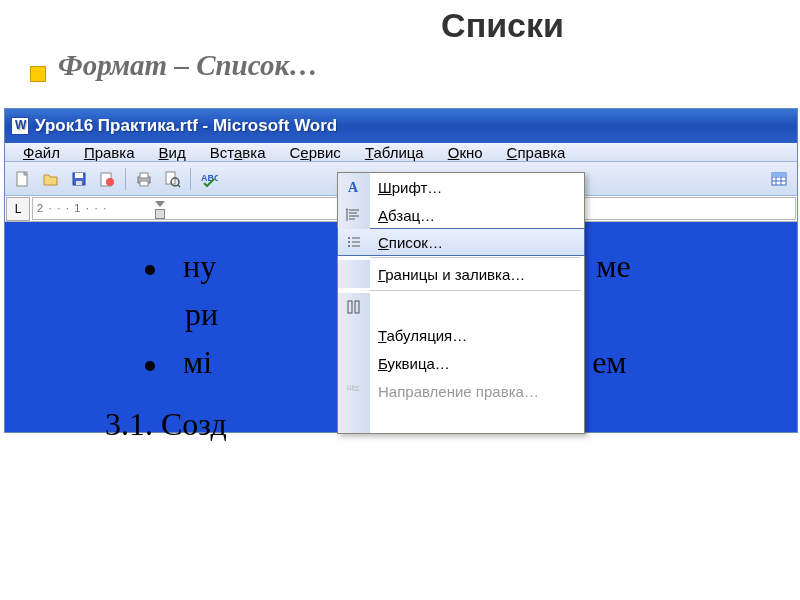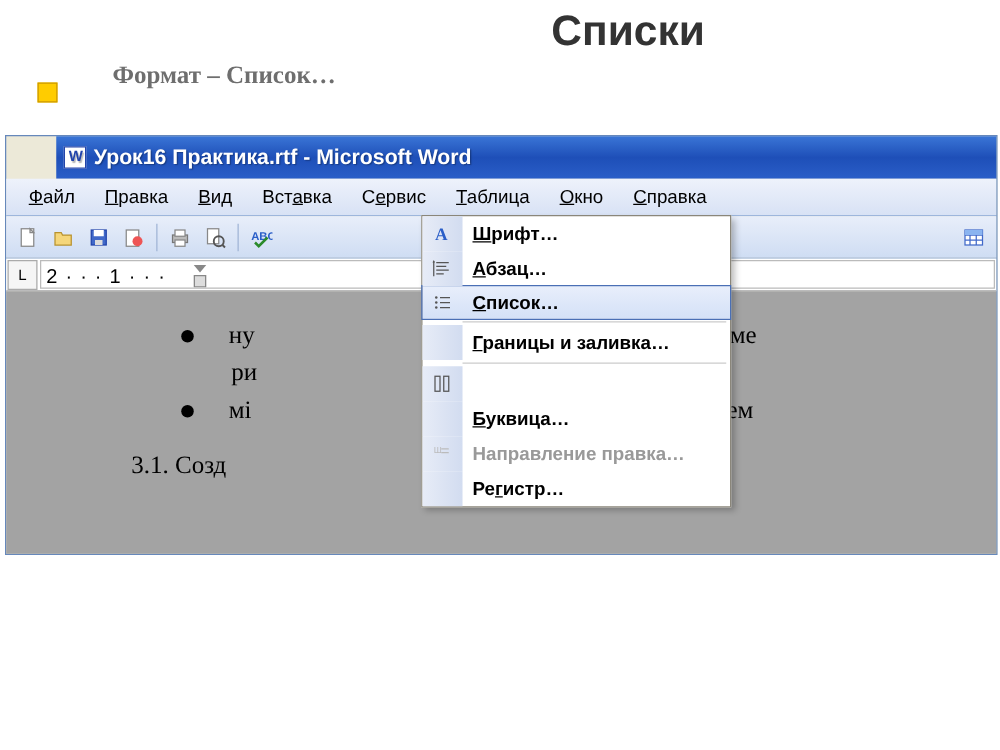--- a/index.html
+++ b/index.html
@@ -11,24 +11,25 @@
     overflow: hidden;
   }
   .slide-title {
     text-align: center;
     font-size: 34px;
     font-weight: bold;
     color: #333;
     padding: 6px 15px 4px 220px;
   }
   .slide-subtitle {
-    font-size: 20px;
+    font-size: 29px;
     font-weight: bold;
+    font-style: italic;
     color: #6e6e6e;
-    padding-left: 90px;
+    padding-left: 58px;
     font-family: Georgia, 'Times New Roman', serif;
   }
   .slide-bullet {
     position: absolute;
     left: 30px;
     top: 66px;
     width: 16px;
     height: 16px;
     background: #ffcc00;
     border: 1px solid #cc9900;
@@ -44,21 +45,20 @@
   .titlebar {
     display: flex;
     align-items: center;
     height: 34px;
     background: linear-gradient(to bottom, #3a75d6 0%, #1e4fb8 50%, #2a5ec8 100%);
     color: #fff;
     font-size: 17px;
     font-weight: bold;
     padding-left: 6px;
     text-shadow: 1px 1px 1px rgba(0,0,0,0.3);
-    margin-left: 40px;
   }
   .titlebar .doc-icon {
     width: 18px;
     height: 18px;
     background: #fff;
     border: 1px solid #2244aa;
     margin-right: 6px;
     position: relative;
   }
   .titlebar .doc-icon::after {
@@ -66,21 +66,21 @@
     position: absolute;
     color: #2244aa;
     font-size: 12px;
     font-weight: bold;
     left: 3px;
     top: 0px;
   }
   .menubar {
     display: flex;
     align-items: center;
-    height: 30px;
+    height: 19px;
     background: linear-gradient(to bottom, #eef2fb 0%, #d8e2f5 100%);
     border-bottom: 1px solid #9db6dc;
     font-size: 15px;
     color: #000;
     padding-left: 6px;
   }
   .menubar .menu-item {
     padding: 4px 12px;
     cursor: default;
   }
@@ -144,22 +144,22 @@
     border: 1px solid #bbb;
     margin: 1px;
     font-size: 10px;
     color: #333;
     overflow: hidden;
   }
   .ruler-text {
     position: absolute;
     left: 4px;
     top: 4px;
-    font-size: 16px;
-    color: #000000;
+    font-size: 11px;
+    color: #737373;
     letter-spacing: 1px;
   }
   .ruler-marker {
     position: absolute;
     left: 122px;
     top: 3px;
     width: 10px;
     height: 18px;
   }
   .ruler-marker::before {
@@ -175,25 +175,25 @@
     content: '';
     position: absolute;
     bottom: 0;
     left: 0;
     width: 8px;
     height: 8px;
     background: #ddd;
     border: 1px solid #888;
   }
   .document-area {
-    background: #a3a3a3;
+    background: #1d4ed8;
     height: 210px;
     padding: 20px 30px 20px 140px;
     font-family: 'Times New Roman', serif;
-    font-size: 20px;
+    font-size: 32px;
     color: #000;
     line-height: 1.5;
     position: relative;
   }
   .doc-bullet {
     display: inline-block;
     width: 10px;
     height: 10px;
     background: #000;
     border-radius: 50%;
@@ -236,21 +236,20 @@
     align-items: center;
     justify-content: center;
     flex-shrink: 0;
   }
   .dropdown-row.highlighted .dd-icon-col {
     background: transparent;
   }
   .dd-label {
     padding-left: 8px;
     flex: 1;
-    font-weight: bold;
   }
   .dd-label .underline { text-decoration: underline; }
   .dd-label.disabled { color: #999; }
   .dd-icon-col svg { width: 18px; height: 18px; }
 </style>
 </head>
 <body>
 
 <div class="slide-title">Списки</div>
 <div class="slide-bullet"></div>
@@ -394,29 +393,32 @@
   <div class="dropdown-row">
     <div class="dd-icon-col">
       <svg viewBox="0 0 18 18">
           <rect x="3" y="3" width="4" height="12" fill="none" stroke="#555"></rect>
           <rect x="10" y="3" width="4" height="12" fill="none" stroke="#555"></rect>
         </svg>
     </div>
   </div>
   <div class="dropdown-row">
     <div class="dd-icon-col"></div>
+    <div class="dd-label"><span class="underline">Т</span>абуляция…</div>
+  </div>
+  <div class="dropdown-row">
+    <div class="dd-icon-col"></div>
     <div class="dd-label"><span class="underline">Б</span>уквица…</div>
   </div>
   <div class="dropdown-row">
     <div class="dd-icon-col">
       <svg viewBox="0 0 18 18">
           <text x="2" y="8" font-size="7" fill="#bbb">Ш</text>
           <line x1="8" y1="5" x2="14" y2="5" stroke="#bbb"></line>
           <line x1="8" y1="8" x2="14" y2="8" stroke="#bbb"></line>
         </svg>
     </div>
     <div class="dd-label disabled">Направление правка…</div>
   </div>
   <div class="dropdown-row">
     <div class="dd-icon-col"></div>
-    <div class="dd-label">Ре<span class="underline">г</span>истр…</div>
   </div>
 </div>
 
 </body></html>

